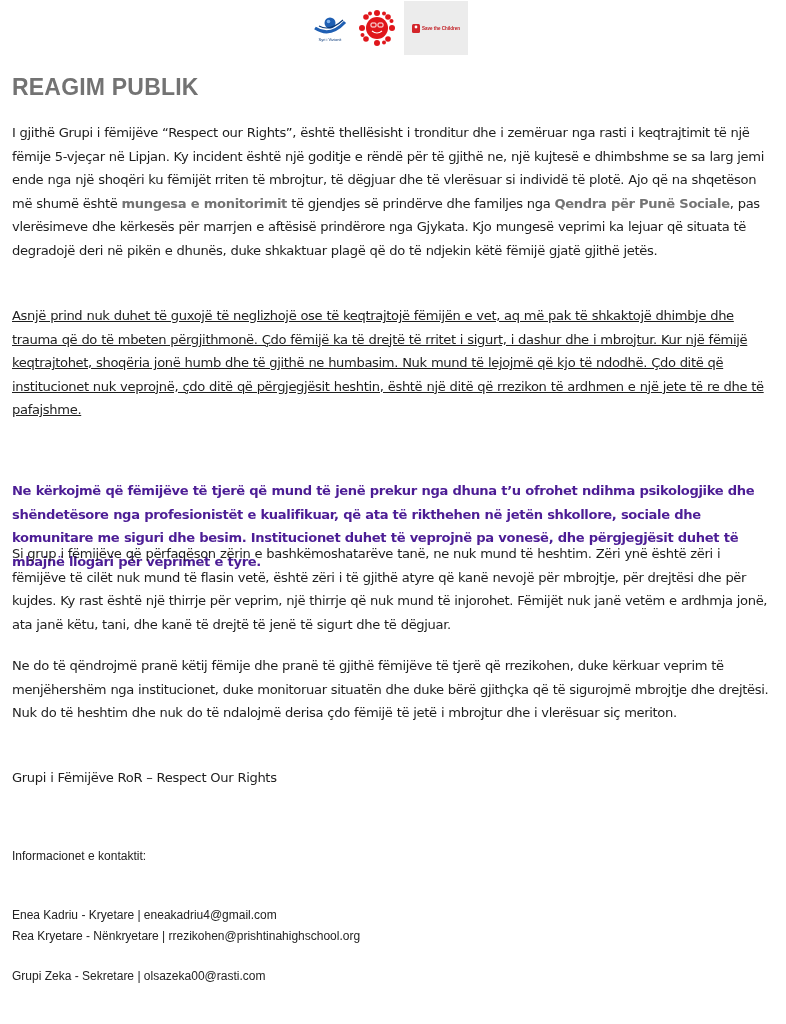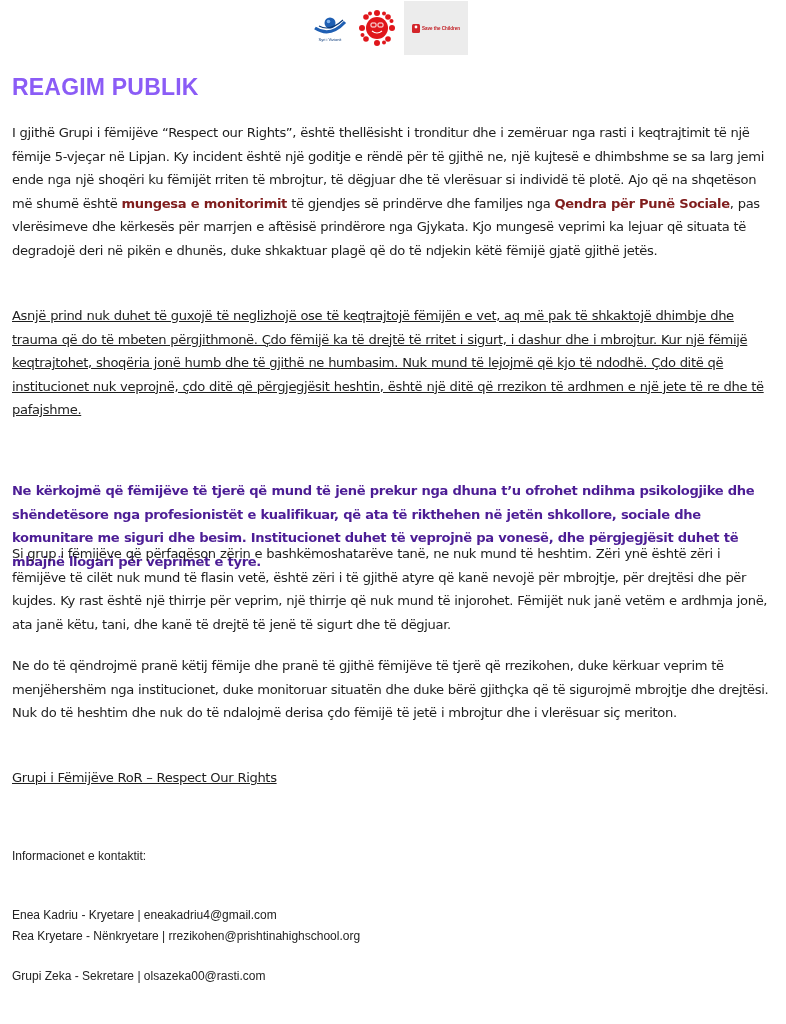--- a/index.html
+++ b/index.html
@@ -21,35 +21,35 @@
     }
     .logo-virus { width: 42px; height: 42px; }
     .logo-stc {
       width: 64px; height: 54px; background: #ececec;
       font-family: "Liberation Sans", sans-serif; font-size: 4.5px; font-weight: bold; color: #c0181e;
       gap: 2px;
     }
     .title {
       position: absolute; left: 12px; top: 74px;
       font-family: "Liberation Sans", sans-serif; font-weight: bold; font-size: 23px;
-      letter-spacing: 0.2px; color: #8b5cf6;
+      letter-spacing: 0.2px; color: #737373;
       margin: 0;
     }
     .body-text {
       position: absolute; left: 12px; width: 762px;
       font-family: "DejaVu Sans", sans-serif; font-size: 13.1px; line-height: 23.5px;
       color: #1e1e1e; margin: 0; letter-spacing: -0.35px; word-spacing: 0.3px;
     }
-    .body-text b { font-weight: bold; color: #7f1d1d; }
+    .body-text b { font-weight: bold; color: #737373; }
     .p1 { top: 121px; }
     .p2 { top: 304px; text-decoration: underline; }
     .p3 { top: 435px; font-weight: bold; color: #4c1d95; margin-top: 44px; }
     .p4 { top: 542px; }
     .p5 { top: 654px; }
-    .sig { top: 766px; text-decoration: underline; }
+    .sig { top: 766px; }
     .contact {
       position: absolute; left: 12px;
       font-family: "Liberation Sans", sans-serif; font-size: 12px; color: #222;
       margin: 0; white-space: nowrap;
     }
     .c-head { top: 849px; }
     .c1 { top: 889px; margin-top: 19px; }
     .c2 { top: 929px; }
     .c3 { top: 969px; }
     .c-email { color: #222; text-decoration: none; }

